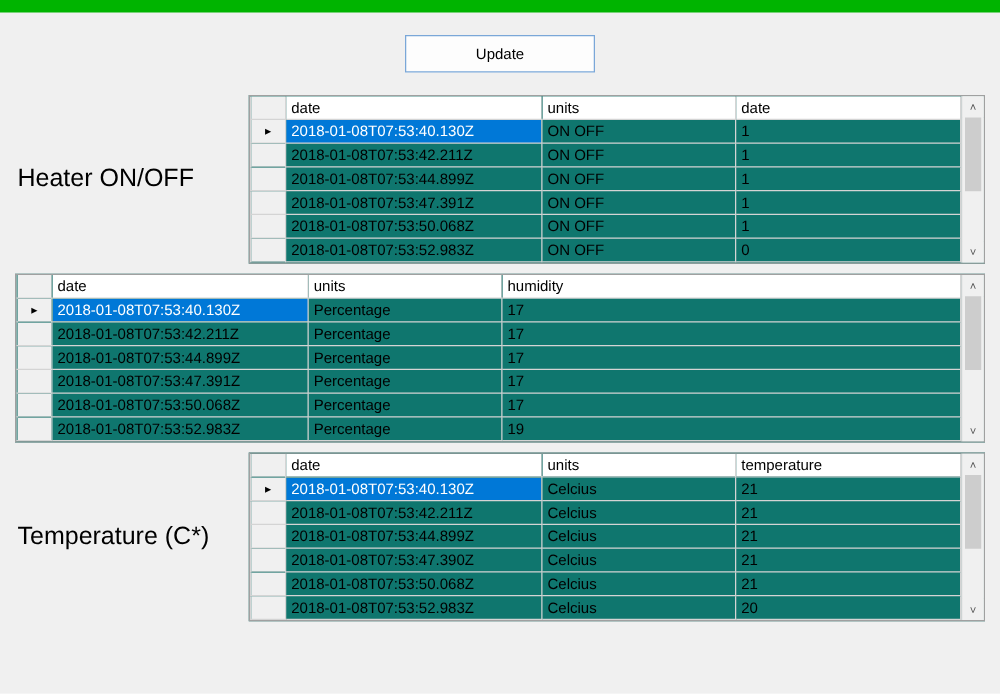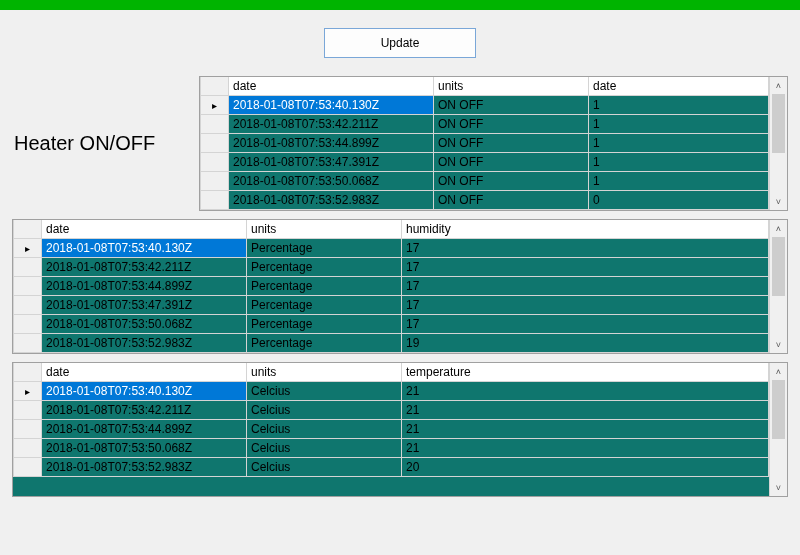--- a/index.html
+++ b/index.html
@@ -170,20 +170,21 @@
           <div class="arrow">˄</div>
           <div class="track">
               <div class="thumb"></div>
             </div>
           <div class="arrow">˅</div>
         </div>
       </div>
     </div>
 
     <div class="panel-row">
+      <div class="panel-label">Temperature (C*)</div>
       <div class="grid-wrap">
         <div class="grid-body">
           <table>
             <colgroup>
                 <col class="rowhdr">
                 <col class="c-date">
                 <col class="c-units">
                 <col class="c-val">
               </colgroup>
             <thead>
@@ -208,20 +209,26 @@
                   <td>21</td>
                 </tr>
                 <tr>
                   <td class="rowhdr-cell"></td>
                   <td class="c-date">2018-01-08T07:53:44.899Z</td>
                   <td>Celcius</td>
                   <td>21</td>
                 </tr>
                 <tr>
                   <td class="rowhdr-cell"></td>
+                  <td class="c-date">2018-01-08T07:53:47.390Z</td>
+                  <td>Celcius</td>
+                  <td>21</td>
+                </tr>
+                <tr>
+                  <td class="rowhdr-cell"></td>
                   <td class="c-date">2018-01-08T07:53:50.068Z</td>
                   <td>Celcius</td>
                   <td>21</td>
                 </tr>
                 <tr>
                   <td class="rowhdr-cell"></td>
                   <td class="c-date">2018-01-08T07:53:52.983Z</td>
                   <td>Celcius</td>
                   <td>20</td>
                 </tr>

